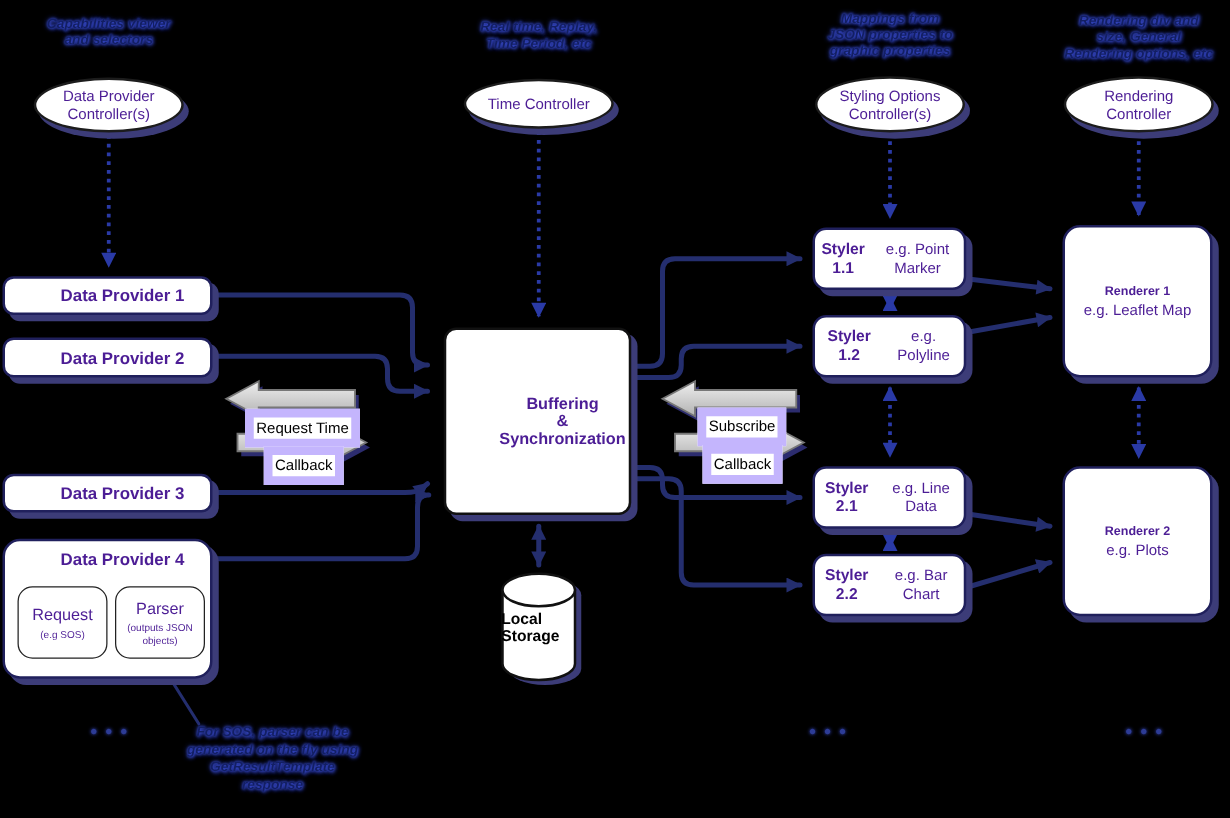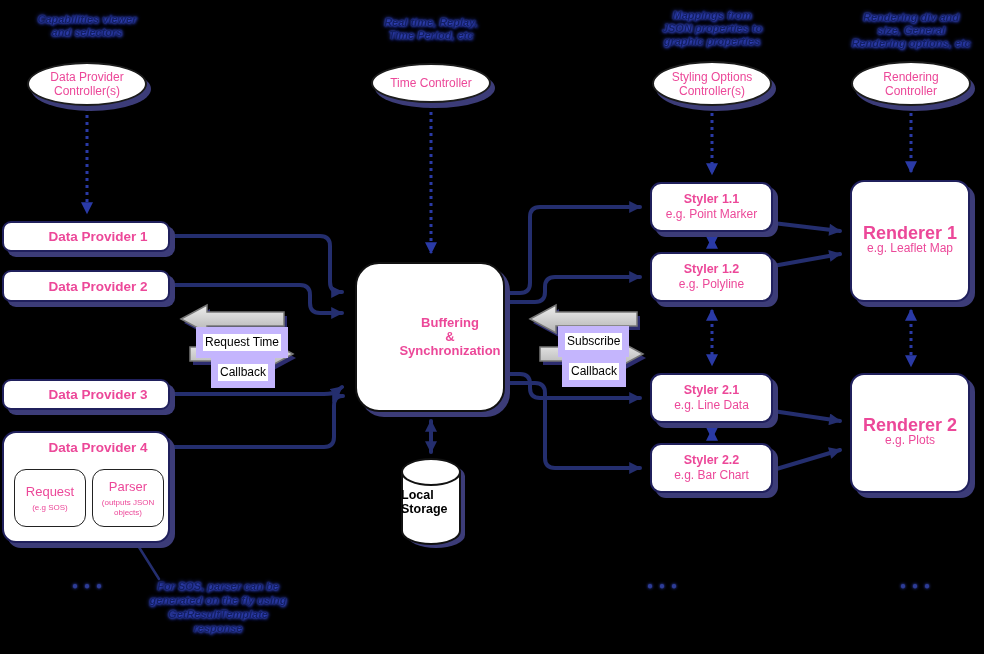--- a/index.html
+++ b/index.html
@@ -1,29 +1,29 @@
 <!DOCTYPE html>
 <html><head>
 <meta charset="utf-8">
 <style>
   html,body{margin:0;padding:0;background:#000;}
   .canvas{position:relative;width:984px;height:654px;background:#000;overflow:hidden;
           font-family:"Liberation Sans", sans-serif;}
   svg.layer{position:absolute;left:0;top:0;z-index:1;}
   .node{position:absolute;z-index:2;background:#fff;border:2px solid #20205c;
         box-shadow:5px 5px 0 #3c3c78;display:flex;align-items:center;justify-content:center;
-        text-align:center;color:#ec4899;box-sizing:border-box;}
+        text-align:center;color:#4c1d95;box-sizing:border-box;}
   .ell{border-radius:50%;border:2px solid #1c1c1c;box-shadow:4px 5px 0 #3c3c78;
        font-size:12px;line-height:14px;}
   .dp{border-radius:9px;font-weight:bold;font-size:13.5px;padding-left:24px;}
-  .big{border-radius:24px;border-color:#111;font-weight:bold;font-size:13px;line-height:14px;padding-left:40px;}
-  .styler{border-radius:11px;font-size:12px;line-height:15px;flex-direction:column;}
+  .big{border-radius:10px;border-color:#111;font-weight:bold;font-size:13px;line-height:14px;padding-left:40px;}
+  .styler{border-radius:11px;font-size:12px;line-height:15px;flex-direction:row;}
   .styler b{font-size:12.5px;}
   .rend{border-radius:14px;font-size:12px;line-height:15px;flex-direction:column;}
-  .rend b{font-size:18px;}
+  .rend b{font-size:10px;}
   .sub{position:absolute;background:#fff;border:1.5px solid #222;border-radius:12px;
        box-shadow:none;display:flex;flex-direction:column;align-items:center;justify-content:center;
        text-align:center;box-sizing:border-box;}
   .sub .t{font-size:13px;}
   .sub .s{font-size:8px;margin-top:4px;line-height:10px;}
   .ml{white-space:pre-line;}
   .anno{position:absolute;z-index:3;text-align:center;font-size:11px;line-height:13px;
         font-weight:bold;font-style:italic;color:#131f63;
         text-shadow:0 0 2px #3c50d8,0 0 4px #3c50d8,1px 1px 3px #2c3cb8;}
   .note{position:absolute;z-index:3;text-align:center;font-size:11px;line-height:14px;

